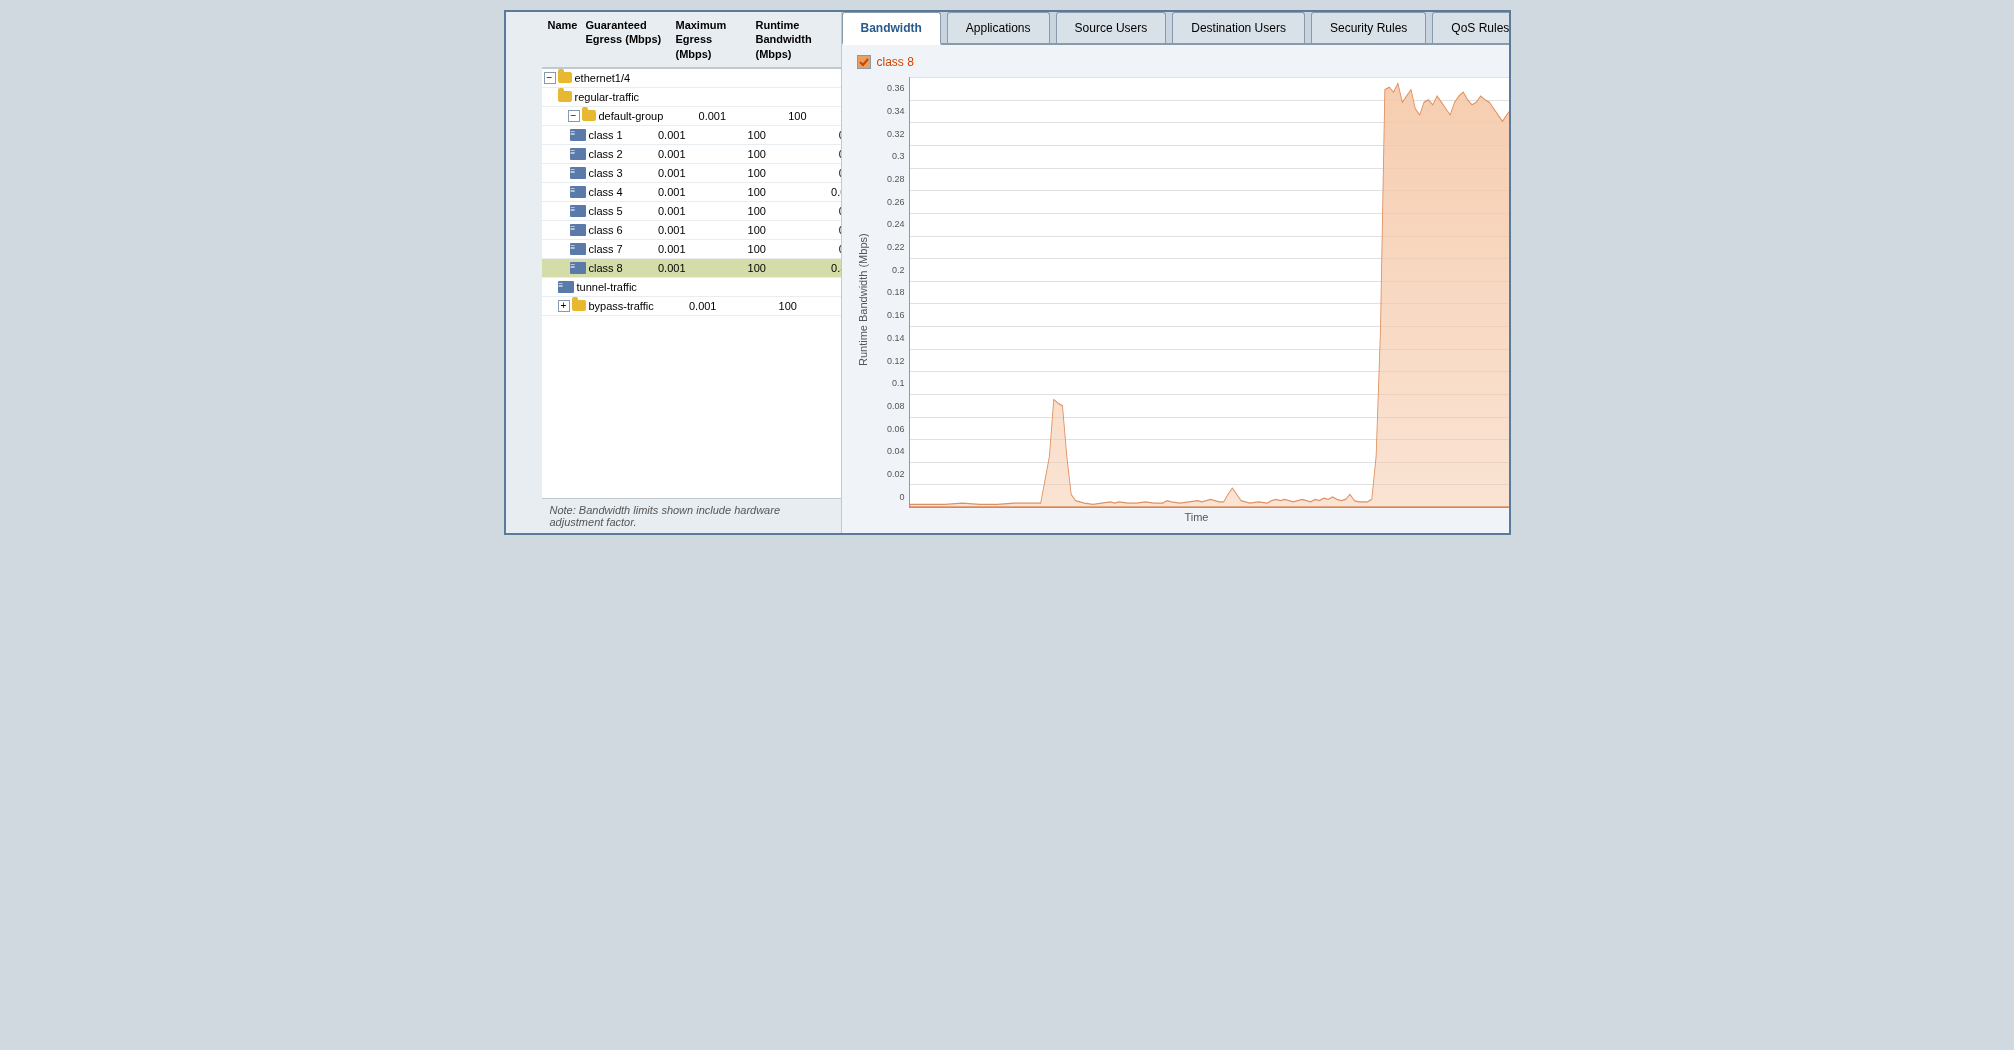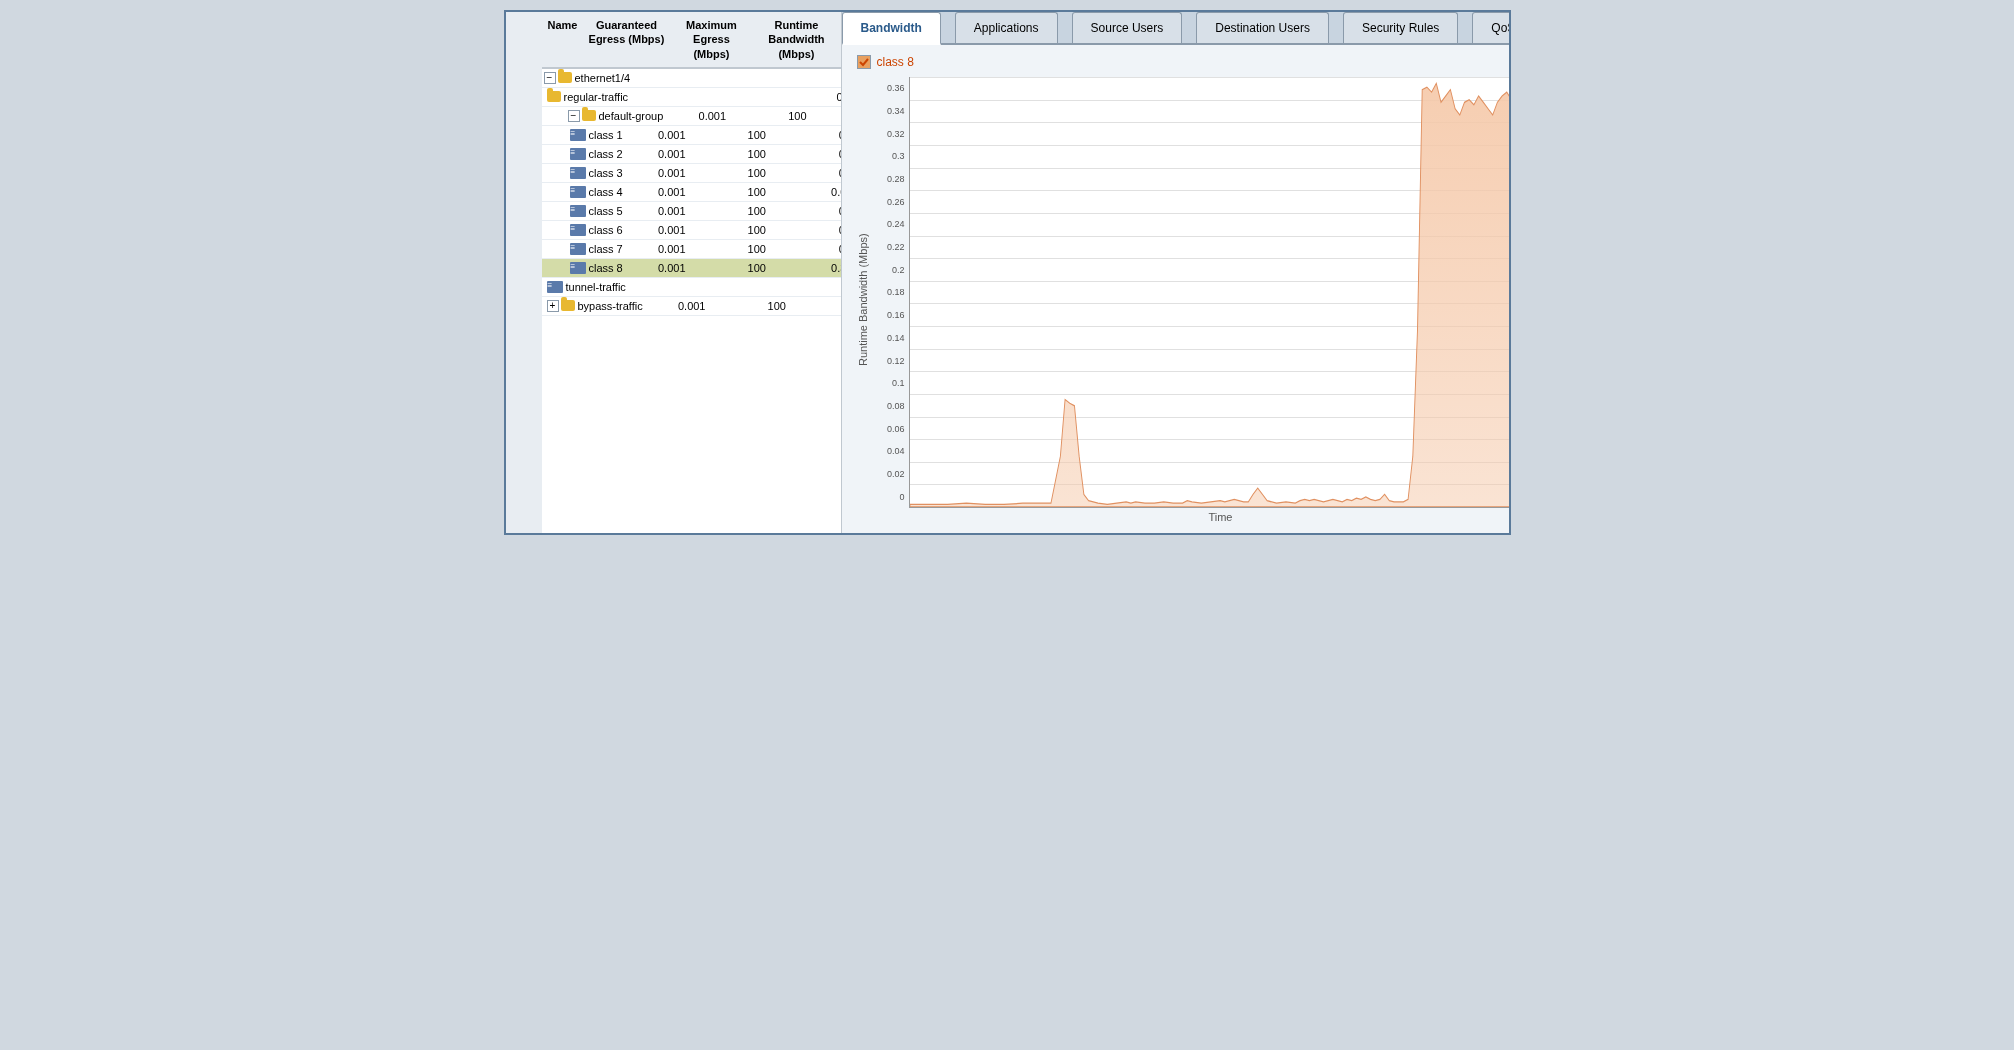--- a/index.html
+++ b/index.html
@@ -67,21 +67,20 @@
       grid-template-columns: 1fr 90px 80px 90px;
       border-bottom: 2px solid #c0c8d0;
       background: #e8edf2;
       padding: 4px 2px;
       font-size: 11px;
       font-weight: bold;
     }
 
     .tree-header-cell {
       padding: 2px 4px;
-      text-align: center;
       line-height: 1.3;
     }
 
     .tree-header-cell:first-child {
       text-align: left;
     }
 
     .tree-body {
       flex: 1;
       overflow-y: auto;
@@ -104,21 +103,21 @@
       white-space: nowrap;
     }
 
     .tree-cell:first-child {
       text-align: left;
       display: flex;
       align-items: center;
     }
 
     .indent-0 { padding-left: 2px; }
-    .indent-1 { padding-left: 5px; justify-content: center; }
+    .indent-1 { padding-left: 16px; justify-content: center; }
     .indent-2 { padding-left: 26px; }
     .indent-3 { padding-left: 28px; justify-content: center; }
 
     .folder-icon {
       display: inline-block;
       width: 14px;
       height: 11px;
       background: #e8b830;
       border-radius: 0 2px 2px 2px;
       margin-right: 3px;
@@ -195,21 +194,21 @@
       flex-shrink: 0;
     }
 
     .tab {
       padding: 8px 18px;
       border: 1px solid #8a9aaa;
       border-bottom: none;
       background: #d8e0e8;
       cursor: pointer;
       font-size: 12px;
-      margin-right: 14px;
+      margin-right: 6px;
       border-radius: 3px 3px 0 0;
       white-space: nowrap;
     }
 
     .tab.active {
       background: white;
       border-bottom: 2px solid white;
       margin-bottom: -2px;
       font-weight: bold;
       color: #2a5a8a;
@@ -485,20 +484,23 @@
             <span class="expand-icon">+</span>
             <span class="folder-icon"></span>
             <span>bypass-traffic</span>
           </div>
           <div class="tree-cell">0.001</div>
           <div class="tree-cell">100</div>
           <div class="tree-cell">0</div>
         </div>
       </div>
 
+      <div class="note-bar">
+        <span>Note: Bandwidth limits shown include hardware adjustment factor.</span>
+      </div>
     </div>
 
     <div class="right-panel">
 
       <div class="tabs-bar">
         <div class="tab active">Bandwidth</div>
         <div class="tab">Applications</div>
         <div class="tab">Source Users</div>
         <div class="tab">Destination Users</div>
         <div class="tab">Security Rules</div>

